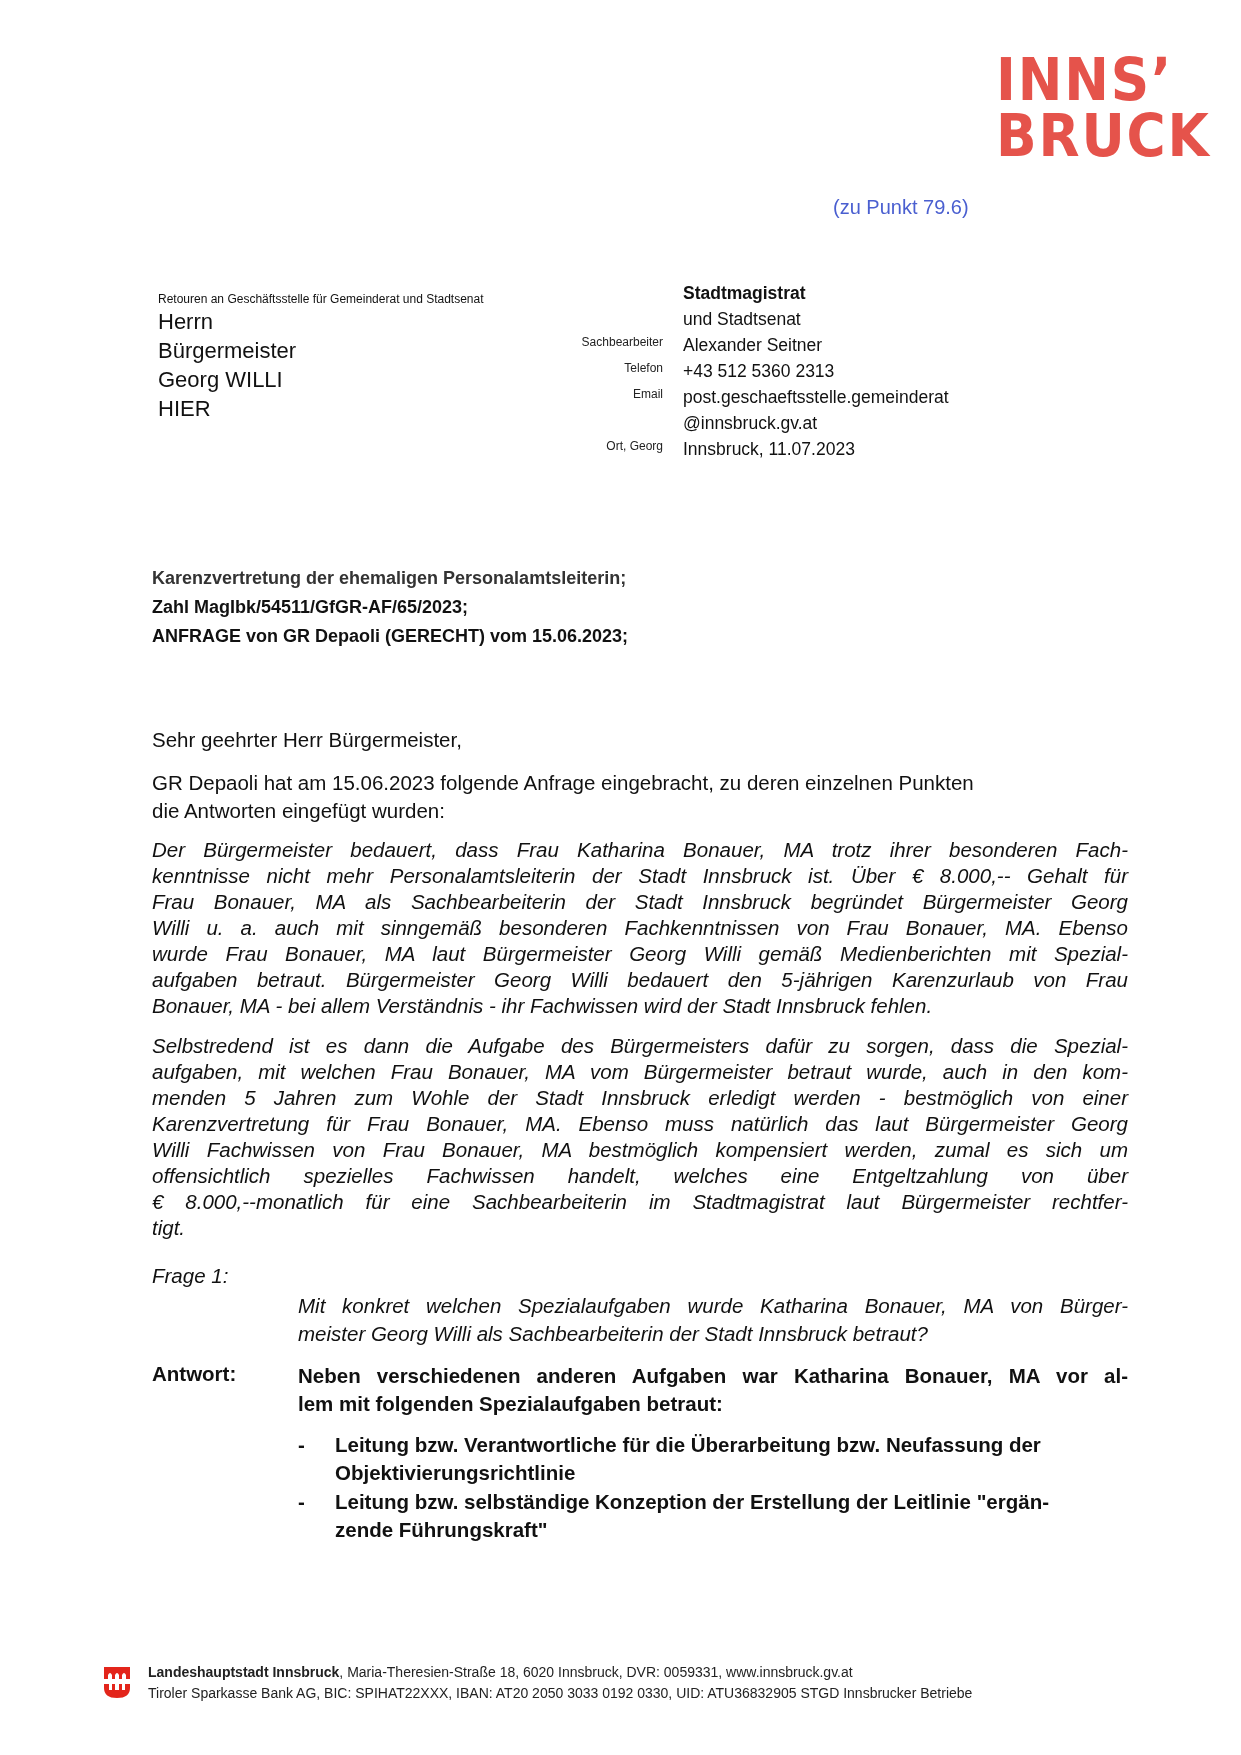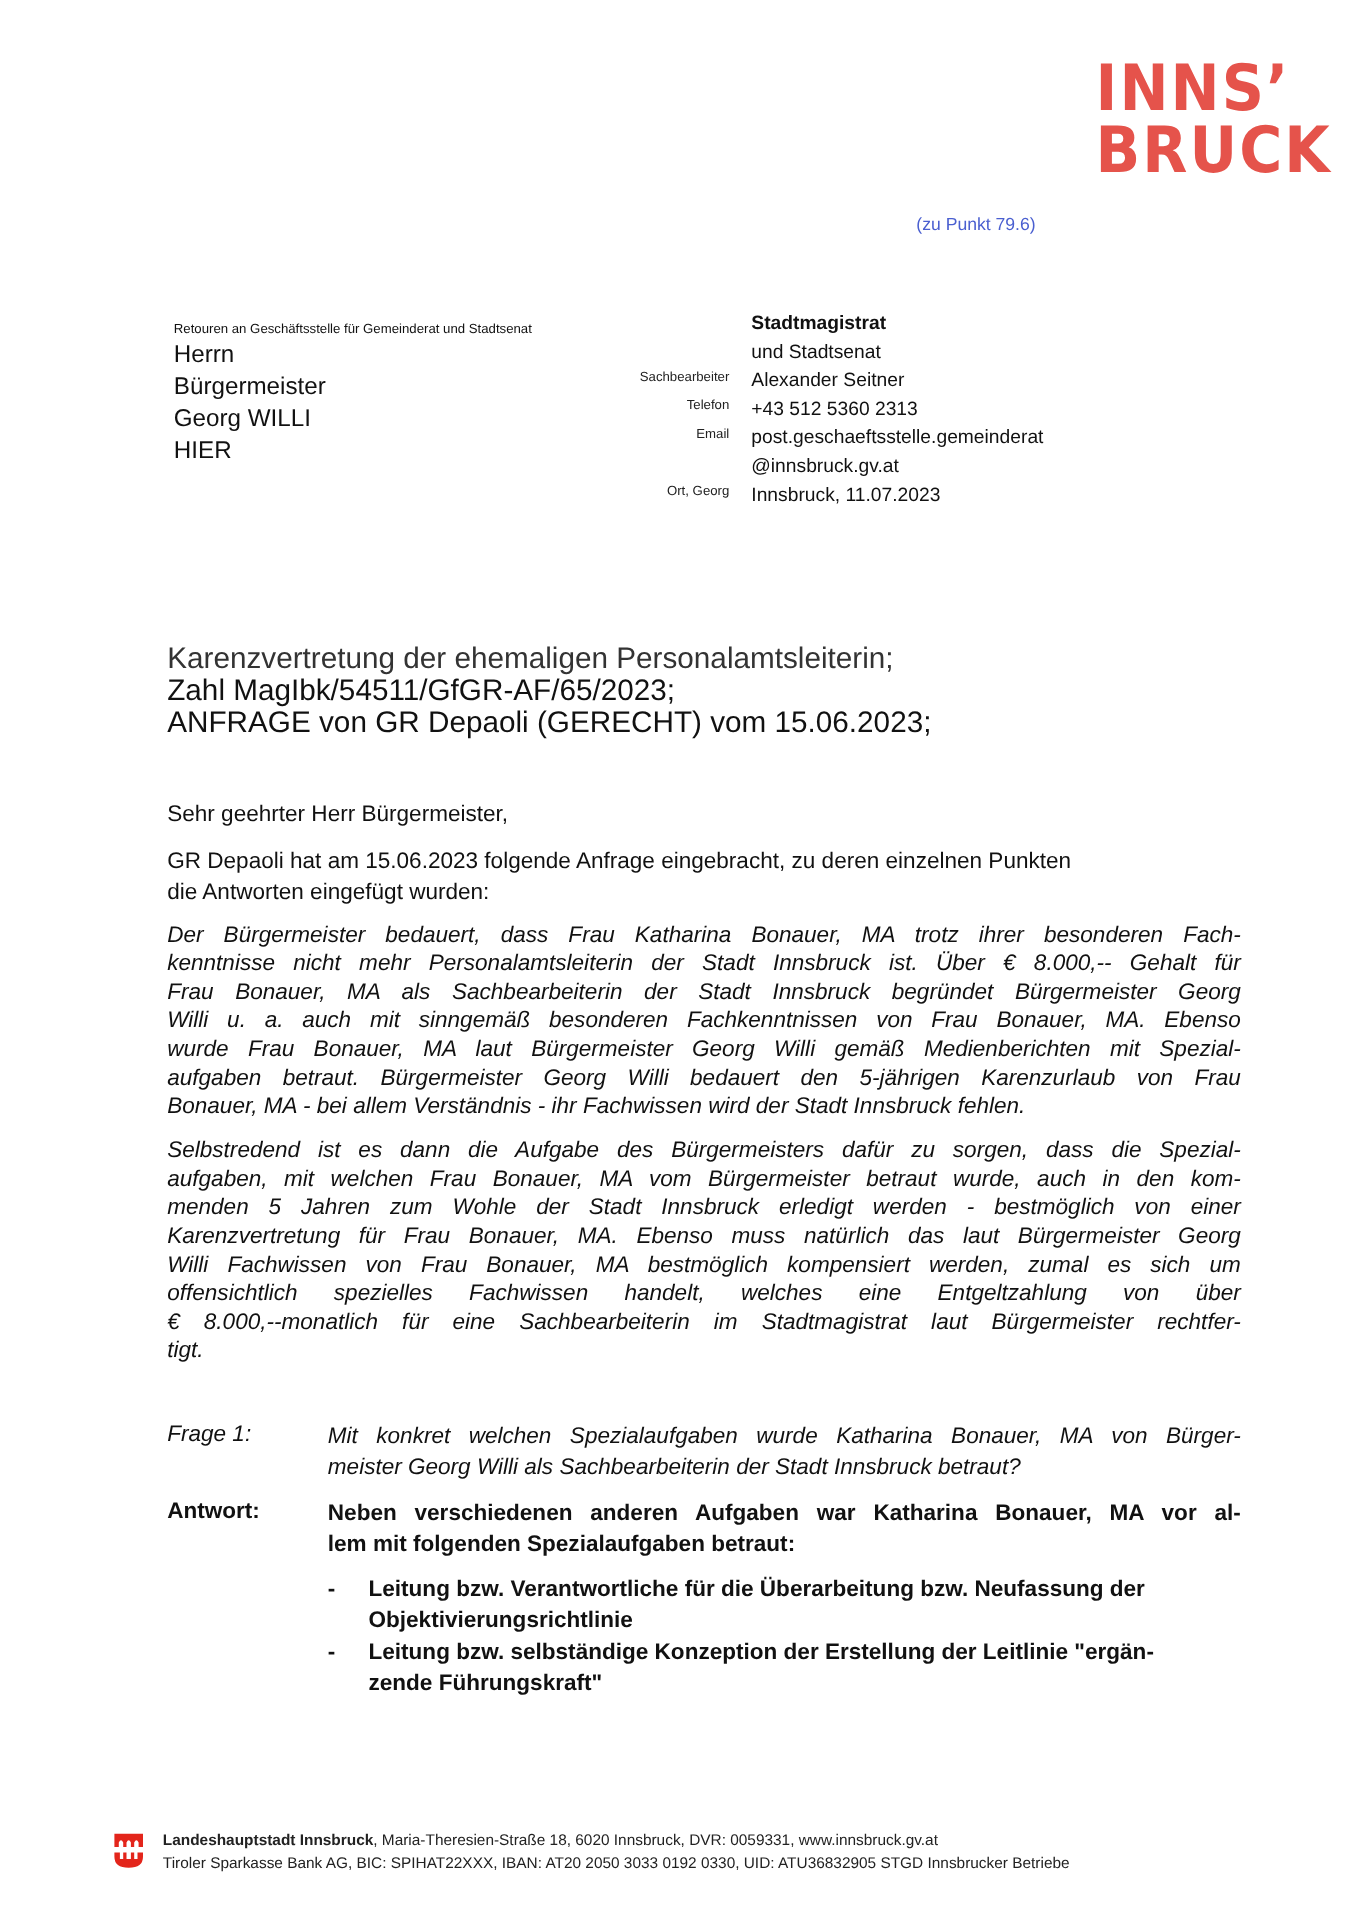--- a/index.html
+++ b/index.html
@@ -9,36 +9,36 @@
   }
   .abs { position: absolute; }
 
   
   .logo {
     left: 996px; top: 52px; width: 250px;
     font-family: "DejaVu Sans", sans-serif; font-weight: bold;
     color: #e5534b; font-size: 58px; line-height: 56px; letter-spacing: 2px;
   }
   .logo-line { display: block; white-space: nowrap; transform: scaleX(0.92); transform-origin: left; }
-  .agenda-ref { left: 833px; top: 196px; font-size: 16px; color: #4a5fd0; }
+  .agenda-ref { left: 833px; top: 196px; font-size: 20px; color: #4a5fd0; }
 
   
   .return-line { left: 158px; top: 292px; font-size: 12px; color: #111; }
   .recipient { left: 158px; top: 307px; font-size: 22px; line-height: 29px; }
   .recipient div { white-space: nowrap; }
 
   
   .sender { left: 560px; top: 283px; width: 500px; }
   .sender-row { display: flex; align-items: flex-start; height: 26px; }
   .sender-label { width: 103px; text-align: right; font-size: 12px; color: #222; padding-right: 20px; box-sizing: content-box; }
   .sender-value { font-size: 17.5px; white-space: nowrap; }
   .sender-value.bold { font-weight: bold; }
 
   
-  .subject { left: 152px; top: 584px; font-size: 27px; font-weight: normal; line-height: 29px; }
+  .subject { left: 152px; top: 564px; font-size: 18px; font-weight: bold; line-height: 29px; }
   .subject div { white-space: nowrap; }
   .subject .first { color: #333333; }
 
   
   .salutation { left: 152px; top: 728px; font-size: 20.5px; }
   .intro { left: 152px; top: 769px; width: 970px; font-size: 20.5px; line-height: 28px; }
   .quote { left: 152px; width: 976px; font-size: 20.5px; font-style: italic; line-height: 26px; }
   .quote .ln { display: block; text-align: justify; text-align-last: justify; white-space: nowrap; }
   .quote .ln.last { text-align-last: left; }
   .q1 { top: 837px; }
@@ -137,21 +137,21 @@
   <span class="ln">Selbstredend ist es dann die Aufgabe des Bürgermeisters dafür zu sorgen, dass die Spezial-</span>
   <span class="ln">aufgaben, mit welchen Frau Bonauer, MA vom Bürgermeister betraut wurde, auch in den kom-</span>
   <span class="ln">menden 5 Jahren zum Wohle der Stadt Innsbruck erledigt werden - bestmöglich von einer</span>
   <span class="ln">Karenzvertretung für Frau Bonauer, MA. Ebenso muss natürlich das laut Bürgermeister Georg</span>
   <span class="ln">Willi Fachwissen von Frau Bonauer, MA bestmöglich kompensiert werden, zumal es sich um</span>
   <span class="ln">offensichtlich spezielles Fachwissen handelt, welches eine Entgeltzahlung von über</span>
   <span class="ln">€ 8.000,--monatlich für eine Sachbearbeiterin im Stadtmagistrat laut Bürgermeister rechtfer-</span>
   <span class="ln last">tigt.</span>
 </div>
 
-<div class="abs qa-label italic" style="top:1292px;">Frage 1:</div>
+<div class="abs qa-label italic" style="top:1264px;">Frage 1:</div>
 <div class="abs qa-text italic" style="top:1292px;">
   <span class="ln j">Mit konkret welchen Spezialaufgaben wurde Katharina Bonauer, MA von Bürger-</span>
   <span class="ln">meister Georg Willi als Sachbearbeiterin der Stadt Innsbruck betraut?</span>
 </div>
 
 <div class="abs qa-label bold" style="top:1362px;">Antwort:</div>
 <div class="abs qa-text bold" style="top:1362px;">
   <span class="ln j">Neben verschiedenen anderen Aufgaben war Katharina Bonauer, MA vor al-</span>
   <span class="ln">lem mit folgenden Spezialaufgaben betraut:</span>
 </div>

